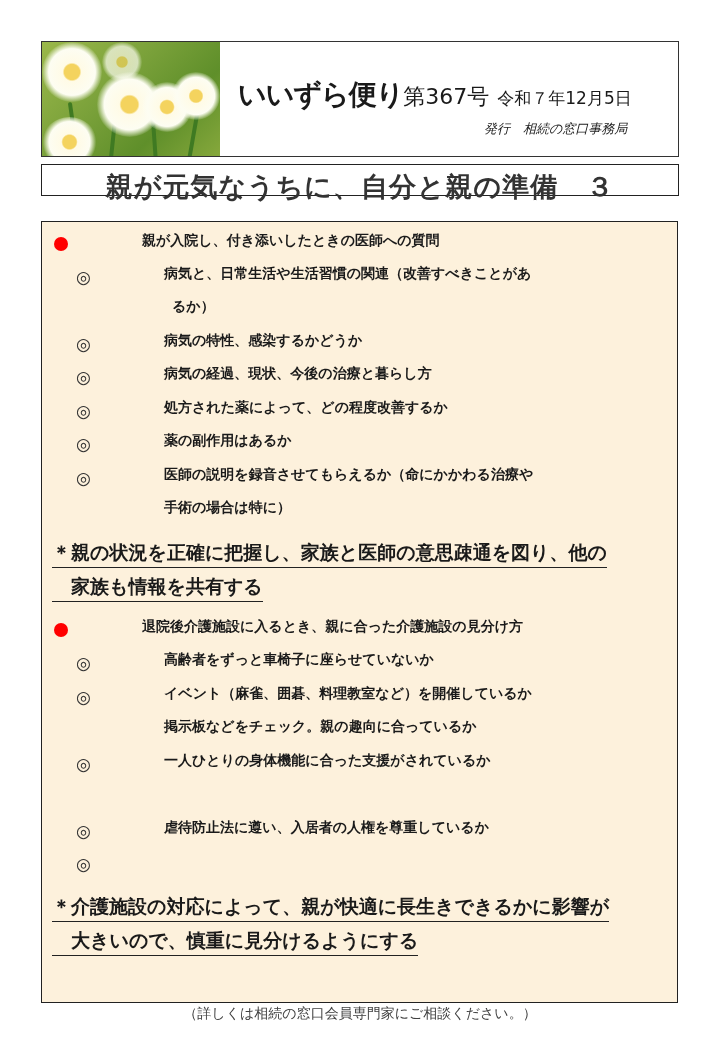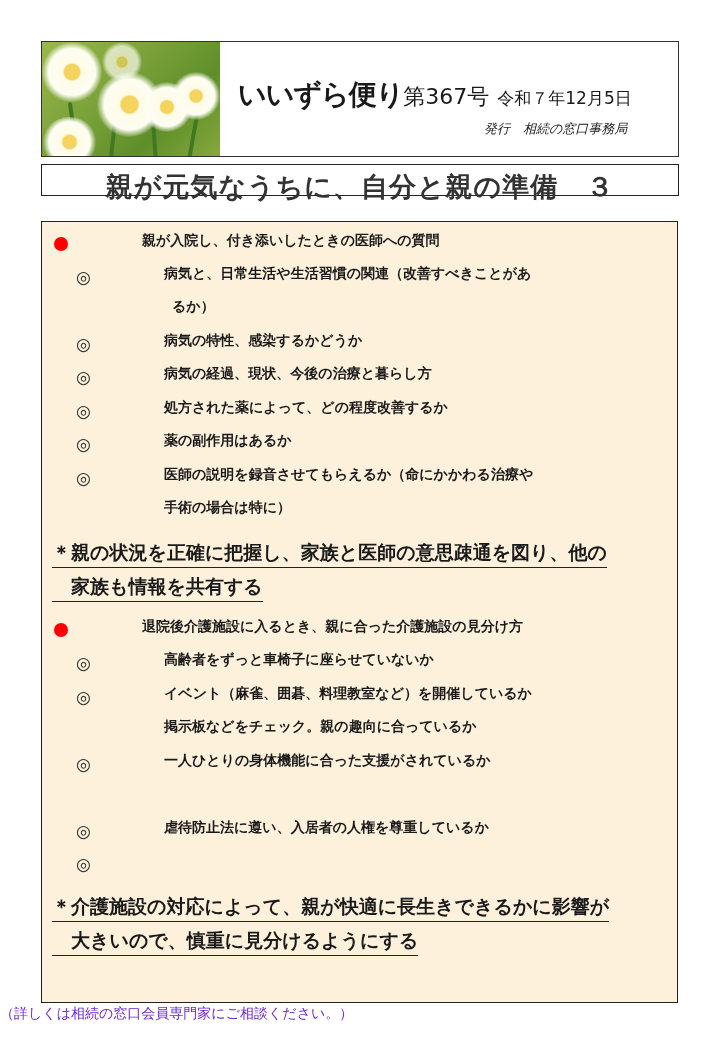--- a/index.html
+++ b/index.html
@@ -20,21 +20,21 @@
   .title-box { position:absolute; left:41px; top:164px; width:638px; height:32px;
                border:1px solid #222; box-sizing:border-box; text-align:center;
                font-size:27px; font-weight:bold; line-height:44px; color:#333; letter-spacing:1px; }
   .content { position:absolute; left:41px; top:221px; width:637px; height:782px;
              border:1px solid #222; box-sizing:border-box; background:#fdf1dc; }
   .row { position:absolute; left:0; font-size:14px; font-weight:bold; white-space:nowrap; color:#1a1a1a;margin-left:48px; }
   .dot { position:absolute; left:12px; width:14px; height:14px; border-radius:50%; background:#ff0000; }
   .mark { position:absolute; font-size:17px; font-weight:normal; color:#333; }
   .note { position:absolute; left:10px; font-size:19px; font-weight:bold; white-space:nowrap;
           border-bottom:1.5px solid #222; padding-bottom:1px; }
-  .footer { position:absolute; left:0; width:720px; top:1005px; text-align:left; font-size:14px; color:#6d28d9; }
+  .footer { position:absolute; left:0; width:720px; top:1005px; text-align:center; font-size:14px; color:#404040; }
 </style>
 </head>
 <body>
 
 <div class="header">
   <div class="photo">
     <div class="leaf" style="left:30px;top:60px;height:60px;transform:rotate(-8deg)"></div>
     <div class="leaf" style="left:70px;top:55px;height:65px;transform:rotate(6deg)"></div>
     <div class="leaf" style="left:110px;top:65px;height:55px;transform:rotate(-4deg)"></div>
     <div class="leaf" style="left:150px;top:60px;height:60px;transform:rotate(10deg)"></div>

